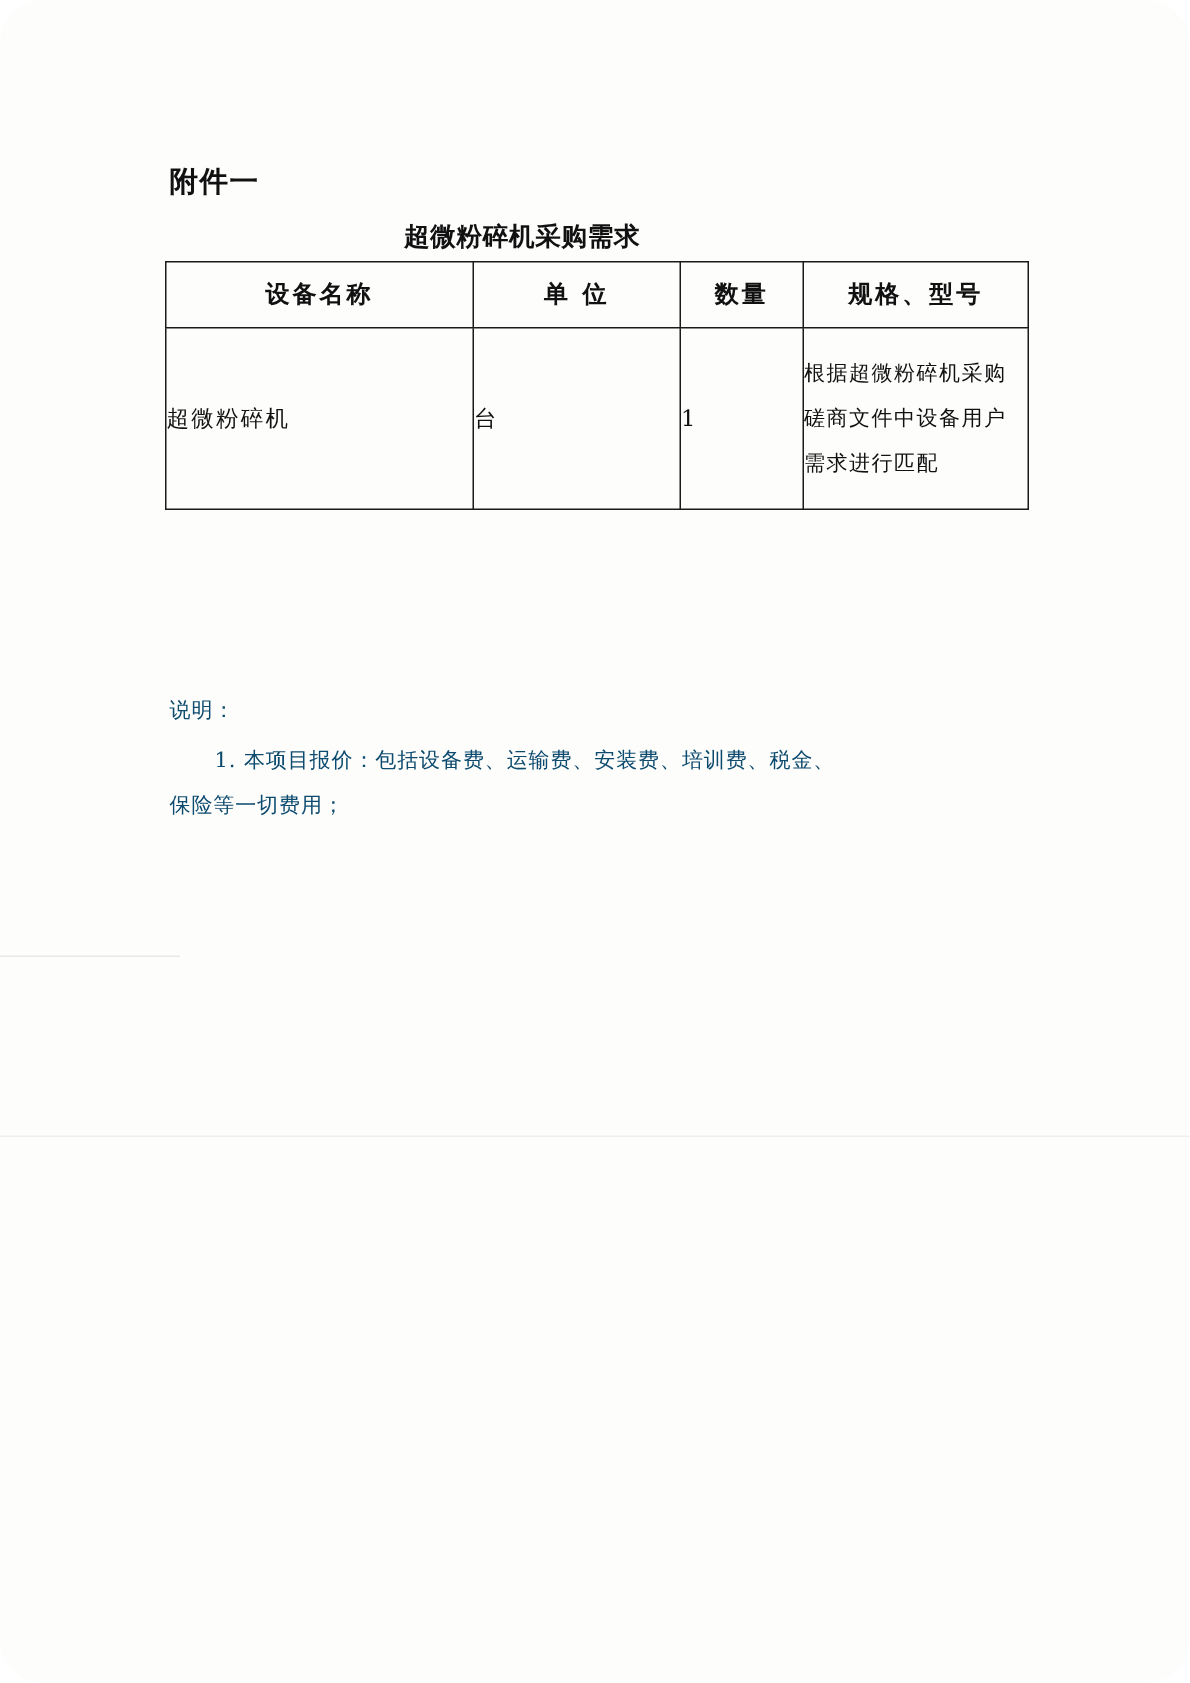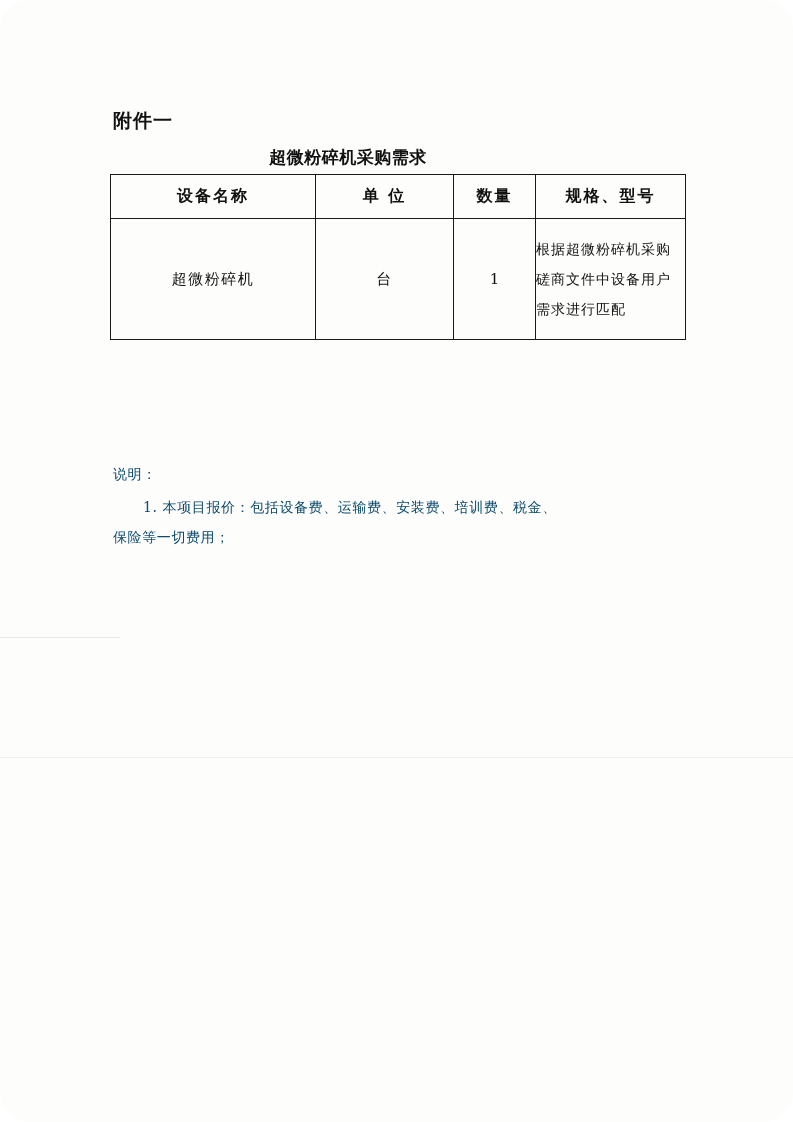--- a/index.html
+++ b/index.html
@@ -79,21 +79,20 @@
     text-align: center;
     vertical-align: middle;
   }
   .col-name   { width: 205px; }
   .col-unit   { width: 138px; }
   .col-qty    { width: 82px;  }
   .col-spec   { width: 150px; }
 
   td.cell-name, td.cell-unit, td.cell-qty {
     height: 120px;
-    text-align: center;
     vertical-align: middle;
     font-size: 15px;
     letter-spacing: 1.5px;
   }
   td.cell-qty { letter-spacing: 0; font-size: 15px; }
   td.cell-spec {
     height: 120px;
     vertical-align: middle;
     font-size: 14px;
     line-height: 2.15;

